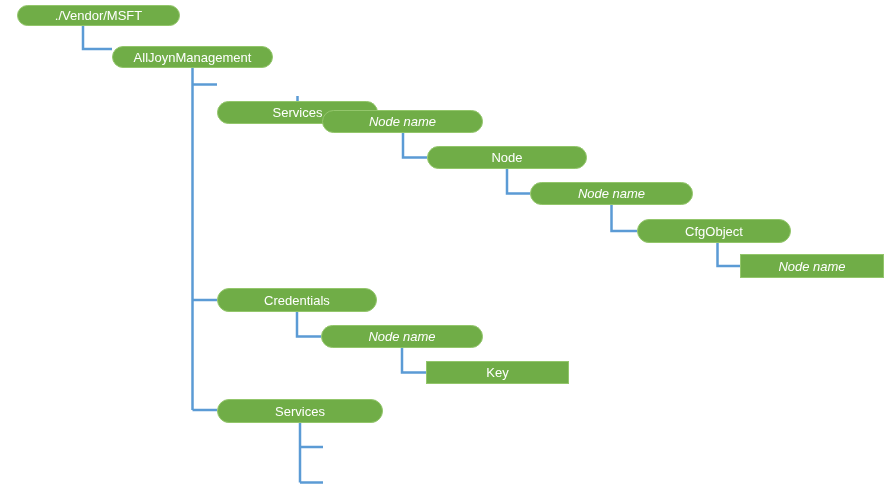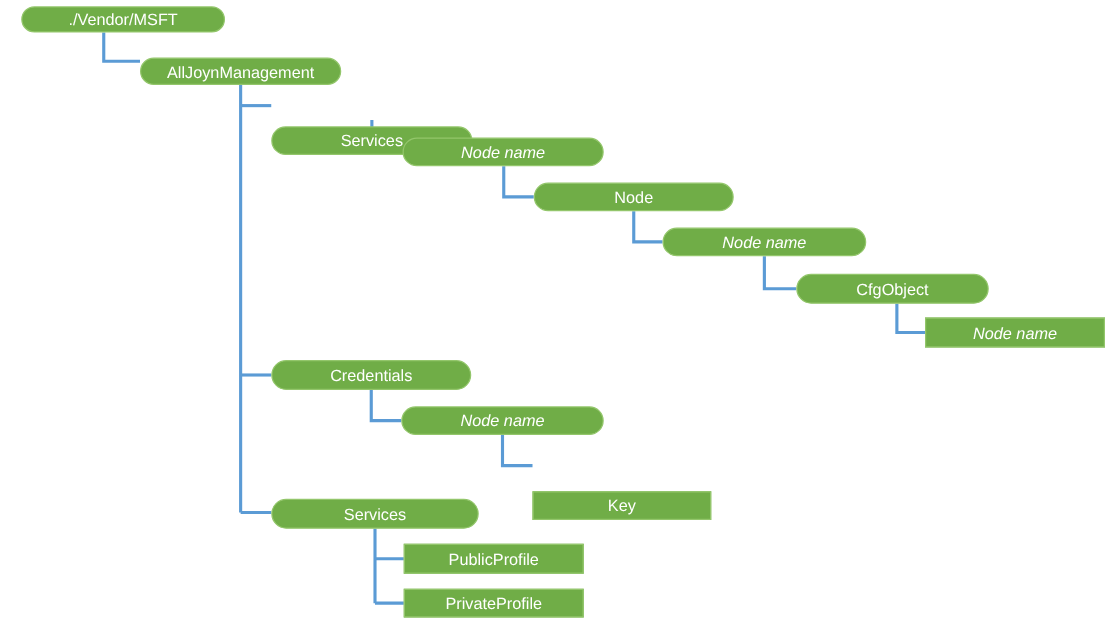--- a/index.html
+++ b/index.html
@@ -87,21 +87,19 @@
   <div class="node pill italic" style="left:530px; top:182px; width:163px; height:23px;">Node name</div>
 
   <div class="node pill" style="left:637px; top:219px; width:154px; height:24px;">CfgObject</div>
 
   <div class="node rect italic" style="left:740px; top:254px; width:144px; height:24px;">Node name</div>
 
   <div class="node pill" style="left:217px; top:288px; width:160px; height:24px;">Credentials</div>
 
   <div class="node pill italic" style="left:321px; top:325px; width:162px; height:23px;">Node name</div>
 
-  <div class="node rect" style="left:426px; top:361px; width:143px; height:23px;margin-top:32px;">Key</div>
+  <div class="node rect" style="left:426px; top:361px; width:143px; height:23px;">Key</div>
 
   <div class="node pill" style="left:217px; top:399px; width:166px; height:24px;">Services</div>
 
-  <div class="node rect" style="left:323px; top:435px; width:144px; height:24px;">PublicProfile</div>
 
-  <div class="node rect" style="left:323px; top:471px; width:144px; height:23px;">PrivateProfile</div>
 
 </div>
 
 </body></html>

